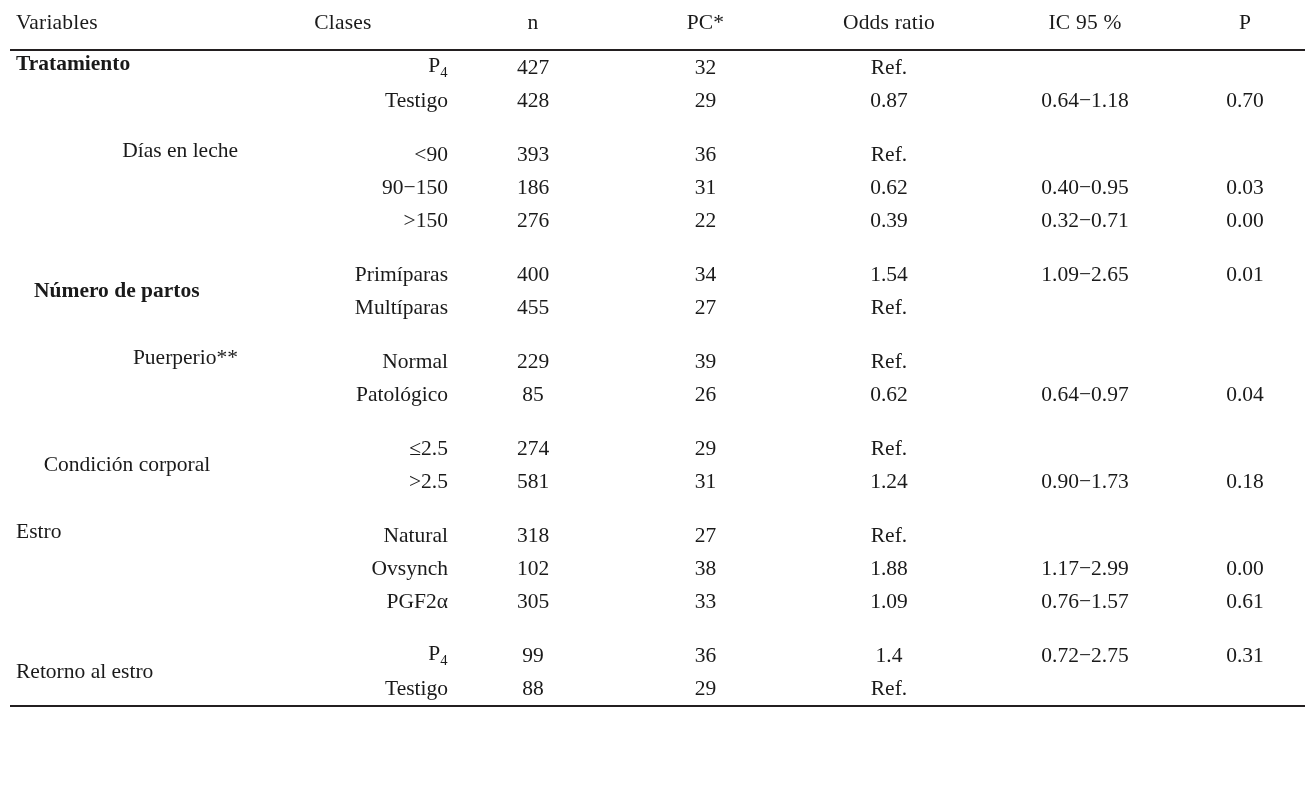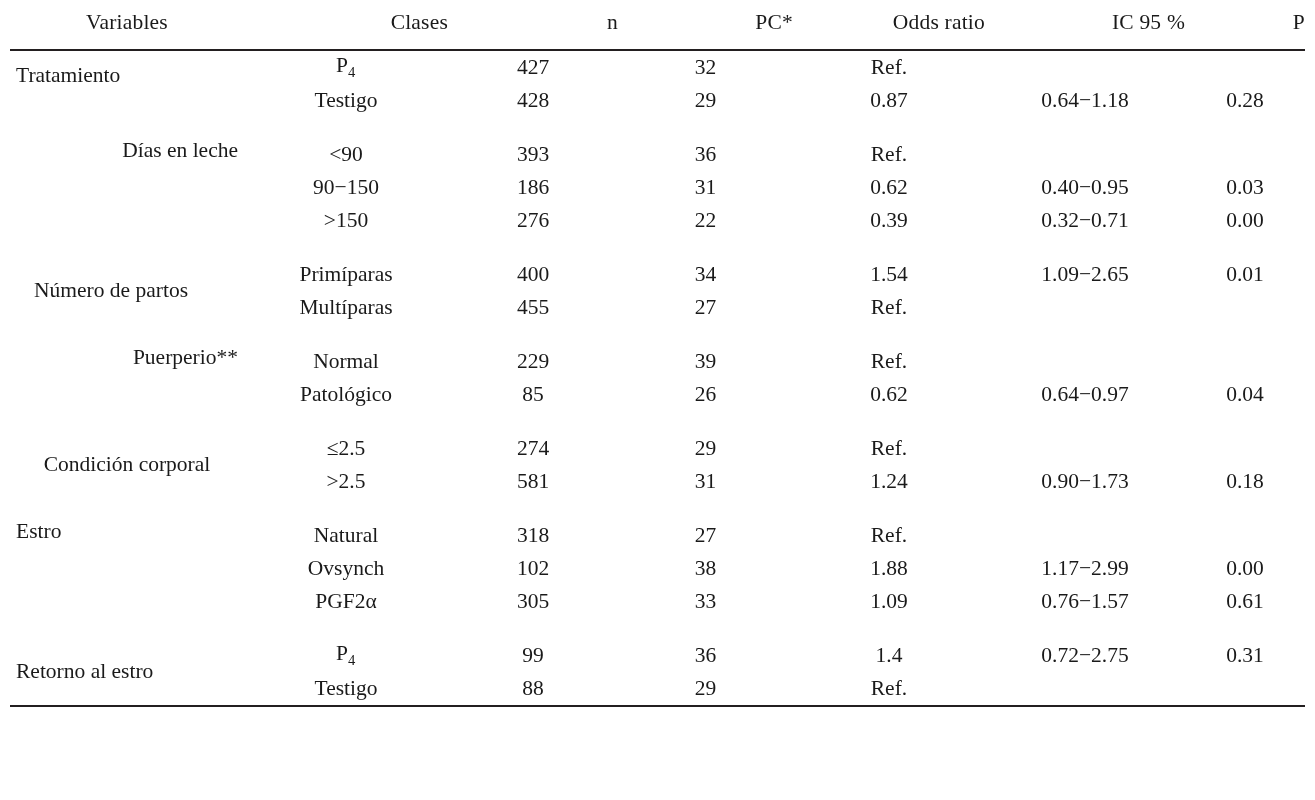--- a/index.html
+++ b/index.html
@@ -32,26 +32,26 @@
   table.stats col.c-n      { width: 170px; }
   table.stats col.c-pc     { width: 175px; }
   table.stats col.c-or     { width: 192px; }
   table.stats col.c-ic     { width: 200px; }
   table.stats col.c-p      { width: 120px; }
 
   thead th {
     font-weight: normal;
     font-size: 21.5px;
     padding: 10px 0 14px 0;
-    text-align: right;
+    text-align: center;
     vertical-align: middle;
     letter-spacing: 0.2px;
   }
   thead th.left {
-    text-align: center;
+    text-align: left;
     padding-left: 6px;
   }
   .rule-head {
     border-bottom: 2px solid #231f20;
   }
   .rule-bottom {
     border-bottom: 2px solid #231f20;
   }
   tbody td {
     padding: 0;
@@ -62,21 +62,21 @@
   }
   td.var {
     text-align: left;
     padding-left: 6px;
     white-space: nowrap;
   }
   td.var.indent {
     padding-left: 24px;
   }
   td.clase {
-    text-align: center;
+    text-align: right;
     padding-left: 6px;
     white-space: nowrap;
   }
   td.num {
     text-align: center;
   }
   tr.group-gap td {
     height: 21px;
     padding: 0;
   }
@@ -106,35 +106,35 @@
         <th>Clases</th>
         <th>n</th>
         <th>PC*</th>
         <th>Odds ratio</th>
         <th>IC 95 %</th>
         <th>P</th>
       </tr>
     </thead>
     <tbody id="tbody">
         <tr>
-          <td class="var" rowspan="2" style="vertical-align: top; padding-top: 14px;">Tratamiento</td>
+          <td class="var" rowspan="2" style="vertical-align: top; padding-top: 2px; font-weight: bold;">Tratamiento</td>
           <td class="clase">P<sub>4</sub></td>
           <td class="num">427</td>
           <td class="num">32</td>
           <td class="num">Ref.</td>
           <td class="num"></td>
           <td class="num"></td>
         </tr>
         <tr>
           <td class="clase">Testigo</td>
           <td class="num">428</td>
           <td class="num">29</td>
           <td class="num">0.87</td>
           <td class="num">0.64−1.18</td>
-          <td class="num">0.28</td>
+          <td class="num">0.70</td>
         </tr>
         <tr class="group-gap">
           <td colspan="7"></td>
         </tr>
         <tr>
           <td class="var" rowspan="3" style="vertical-align: top; padding-top: 2px; text-align: right;">Días en leche</td>
           <td class="clase">&lt;90</td>
           <td class="num">393</td>
           <td class="num">36</td>
           <td class="num">Ref.</td>
@@ -154,21 +154,21 @@
           <td class="num">276</td>
           <td class="num">22</td>
           <td class="num">0.39</td>
           <td class="num">0.32−0.71</td>
           <td class="num">0.00</td>
         </tr>
         <tr class="group-gap">
           <td colspan="7"></td>
         </tr>
         <tr>
-          <td class="var indent" rowspan="2" style="vertical-align: middle;">Número de partos</td>
+          <td class="var indent" rowspan="2" style="vertical-align: middle; font-weight: bold;">Número de partos</td>
           <td class="clase">Primíparas</td>
           <td class="num">400</td>
           <td class="num">34</td>
           <td class="num">1.54</td>
           <td class="num">1.09−2.65</td>
           <td class="num">0.01</td>
         </tr>
         <tr>
           <td class="clase">Multíparas</td>
           <td class="num">455</td>

